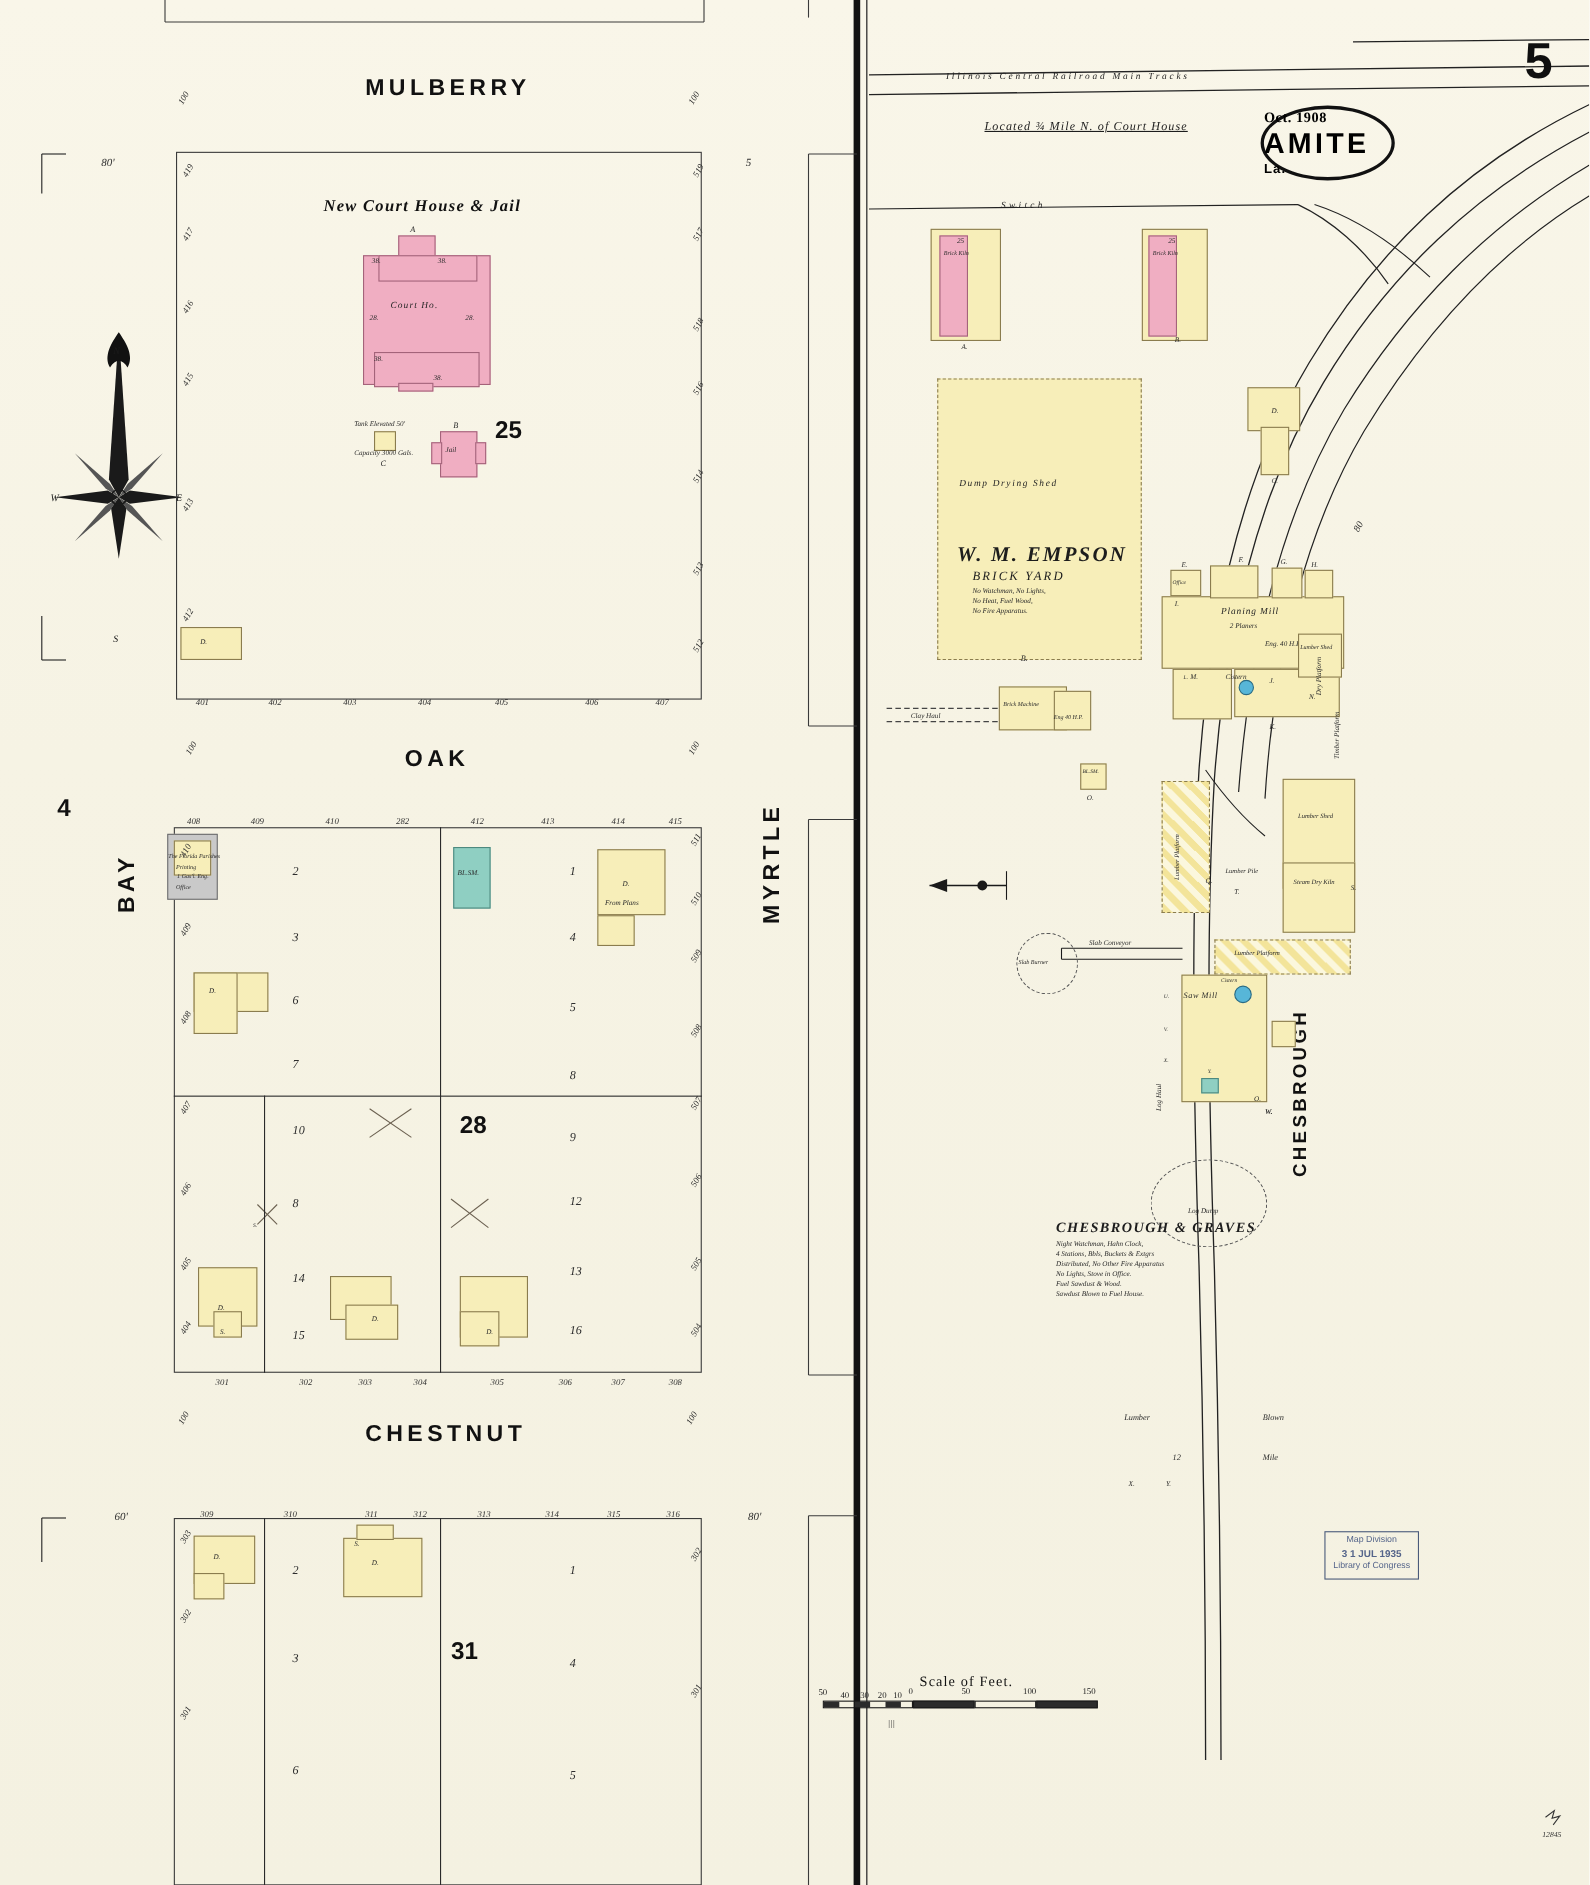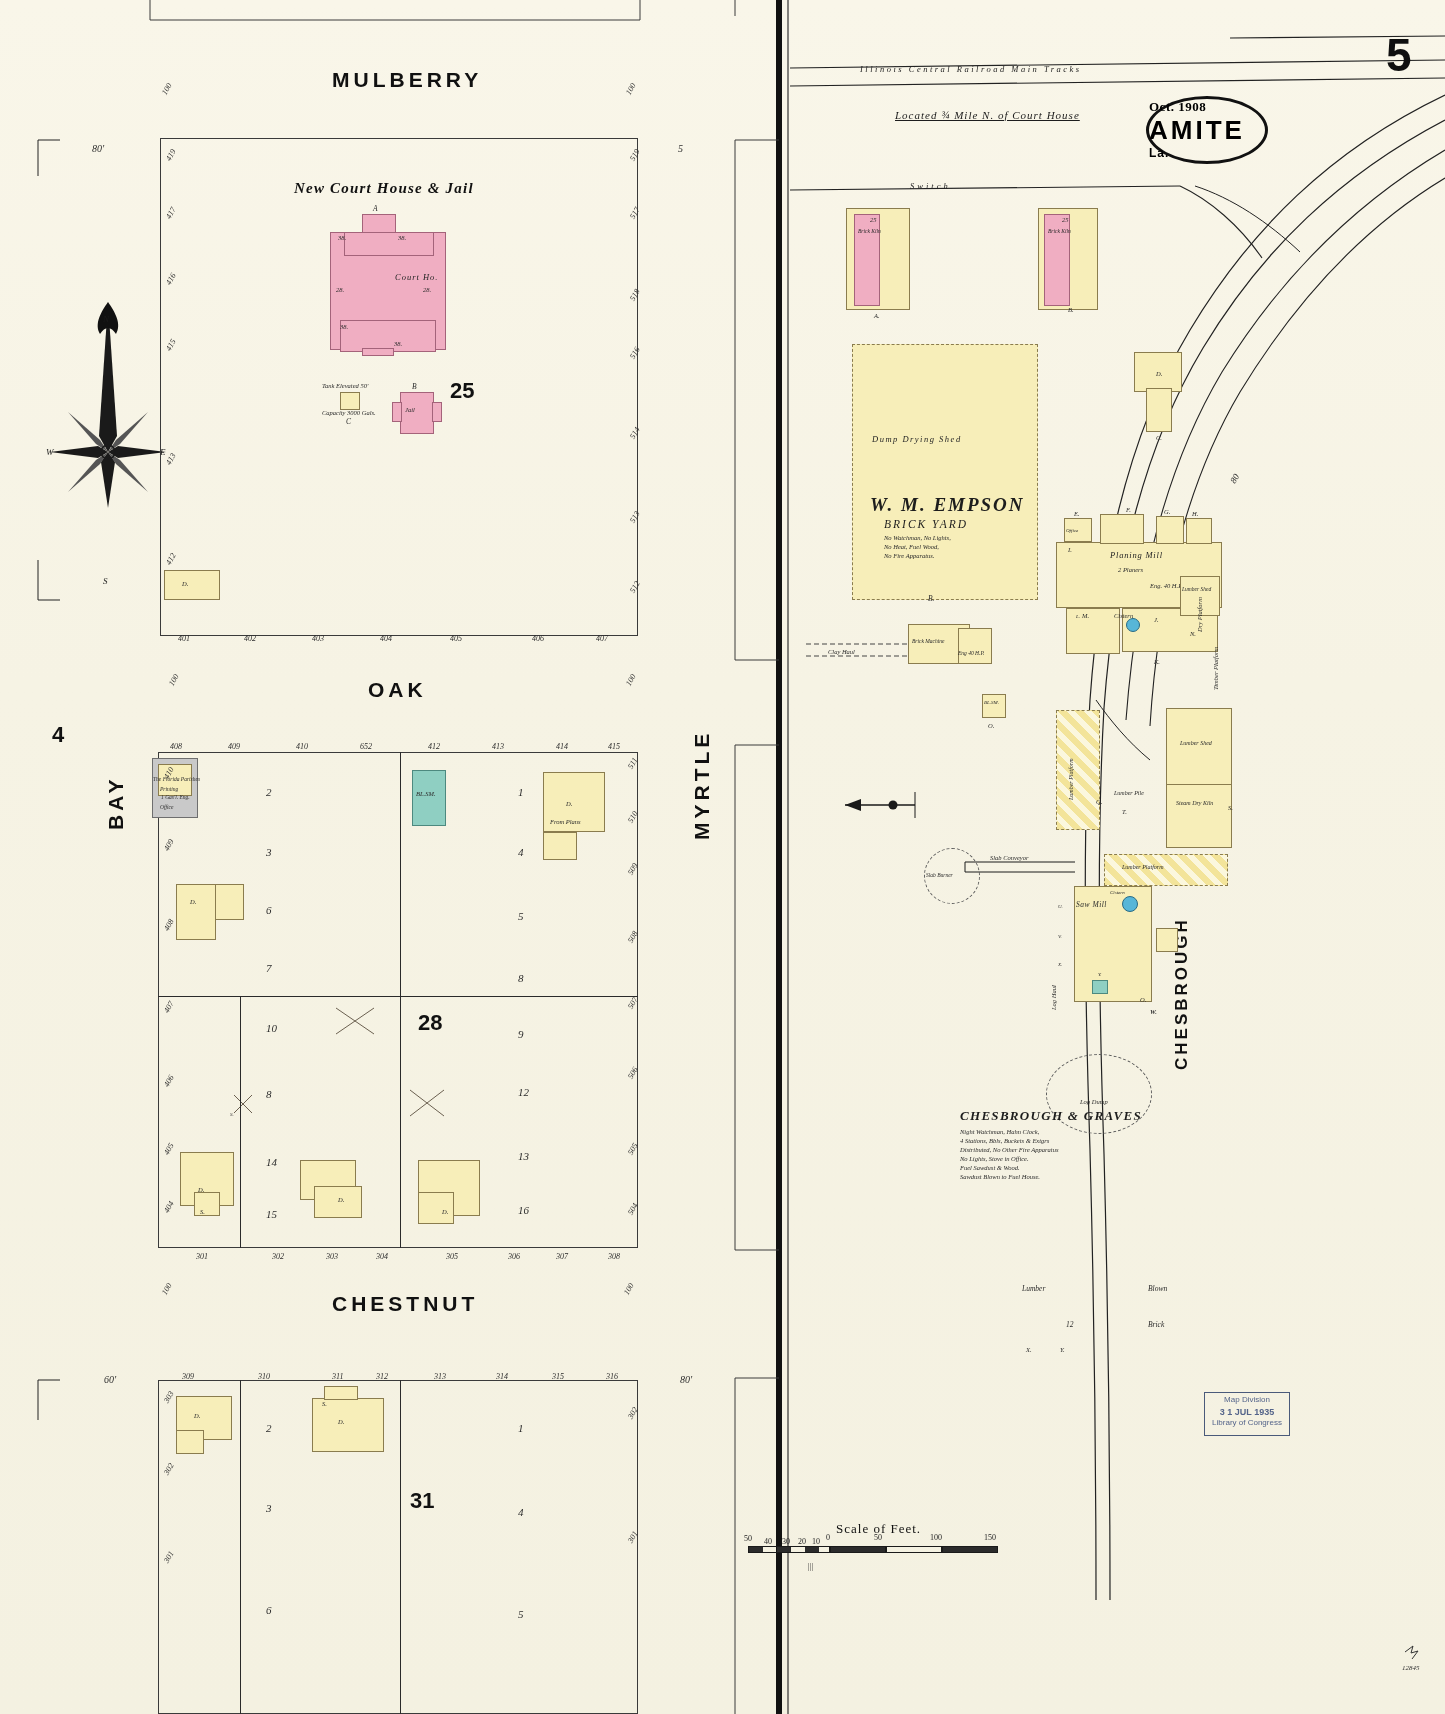--- a/index.html
+++ b/index.html
@@ -184,21 +184,21 @@
 
   <div class="blockline" style="left:160px;top:138px;width:478px;height:498px;"></div>
   <div class="t blocknum abs" style="left:450px;top:378px;">25</div>
   <div class="t ttl abs" style="left:294px;top:180px;">New Court House &amp; Jail</div>
 
   <div class="bldg brick" style="left:330px;top:232px;width:116px;height:118px;"></div>
   <div class="bldg brick" style="left:362px;top:214px;width:34px;height:20px;"></div>
   <div class="bldg brick" style="left:344px;top:232px;width:90px;height:24px;"></div>
   <div class="bldg brick" style="left:340px;top:320px;width:96px;height:32px;"></div>
   <div class="bldg brick" style="left:362px;top:348px;width:32px;height:8px;"></div>
-  <div class="t lbl8 abs" style="left:355px;top:272px;letter-spacing:1px;margin-left:40px;">Court Ho.</div>
+  <div class="t lbl8 abs" style="left:355px;top:272px;letter-spacing:1px;">Court Ho.</div>
   <div class="t lbl7 abs" style="left:373px;top:204px;">A</div>
   <div class="t lbl6 abs" style="left:338px;top:234px;">38.</div>
   <div class="t lbl6 abs" style="left:398px;top:234px;">38.</div>
   <div class="t lbl6 abs" style="left:336px;top:286px;">28.</div>
   <div class="t lbl6 abs" style="left:423px;top:286px;">28.</div>
   <div class="t lbl6 abs" style="left:340px;top:323px;">38.</div>
   <div class="t lbl6 abs" style="left:394px;top:340px;">38.</div>
 
   <div class="t lbl6 abs" style="left:322px;top:382px;">Tank Elevated 50'</div>
   <div class="bldg frame" style="left:340px;top:392px;width:20px;height:18px;"></div>
@@ -278,21 +278,21 @@
   <div class="t lbl6 abs" style="left:442px;top:1208px;">D.</div>
 
   <div class="dash" style="left:330px;top:1004px;width:46px;height:34px;"></div>
   <div class="dash" style="left:406px;top:1086px;width:42px;height:34px;"></div>
   <div class="dash" style="left:230px;top:1092px;width:26px;height:24px;"></div>
   <div class="t lbl6 abs" style="left:230px;top:1112px;font-size:5px;">S.</div>
 
   <div class="t num abs" style="left:170px;top:742px;">408</div>
   <div class="t num abs" style="left:228px;top:742px;">409</div>
   <div class="t num abs" style="left:296px;top:742px;">410</div>
-  <div class="t num abs" style="left:360px;top:742px;">652</div>
+  <div class="t num abs" style="left:360px;top:742px;">282</div>
   <div class="t num abs" style="left:428px;top:742px;">412</div>
   <div class="t num abs" style="left:492px;top:742px;">413</div>
   <div class="t num abs" style="left:556px;top:742px;">414</div>
   <div class="t num abs" style="left:608px;top:742px;">415</div>
 
   <div class="t numv abs" style="left:162px;top:776px;transform:rotate(-60deg);">410</div>
   <div class="t numv abs" style="left:162px;top:848px;transform:rotate(-60deg);">409</div>
   <div class="t numv abs" style="left:162px;top:928px;transform:rotate(-60deg);">408</div>
   <div class="t numv abs" style="left:162px;top:1010px;transform:rotate(-60deg);">407</div>
   <div class="t numv abs" style="left:162px;top:1084px;transform:rotate(-60deg);">406</div>
@@ -495,21 +495,21 @@
   <div class="t lbl6 abs" style="left:960px;top:1173px;">Sawdust Blown to Fuel House.</div>
 
   <div class="dash" style="left:1012px;top:1238px;width:62px;height:290px;"></div>
   <div class="t lbl7 abs" style="left:1022px;top:1284px;">Lumber</div>
   <div class="t lbl7 abs" style="left:1066px;top:1320px;">12</div>
   <div class="t lbl6 abs" style="left:1026px;top:1346px;">X.</div>
   <div class="t lbl6 abs" style="left:1060px;top:1346px;">Y.</div>
 
   <div class="dash" style="left:1132px;top:1238px;width:62px;height:290px;"></div>
   <div class="t lbl7 abs" style="left:1148px;top:1284px;">Blown</div>
-  <div class="t lbl7 abs" style="left:1148px;top:1320px;">Brick</div>
+  <div class="t lbl7 abs" style="left:1148px;top:1320px;">Mile</div>
 
   <div class="t numv abs" style="left:1228px;top:480px;transform:rotate(-60deg);font-size:9px;">80</div>
 
   <div class="t ttl abs" style="left:836px;top:1521px;font-size:13px;font-style:normal;font-weight:400;letter-spacing:1px;">Scale of Feet.</div>
 
   <div class="sctick" style="left:744px;top:1534px;">50</div>
   <div class="sctick" style="left:764px;top:1537px;">40</div>
   <div class="sctick" style="left:782px;top:1537px;">30</div>
   <div class="sctick" style="left:798px;top:1537px;">20</div>
   <div class="sctick" style="left:812px;top:1537px;">10</div>

